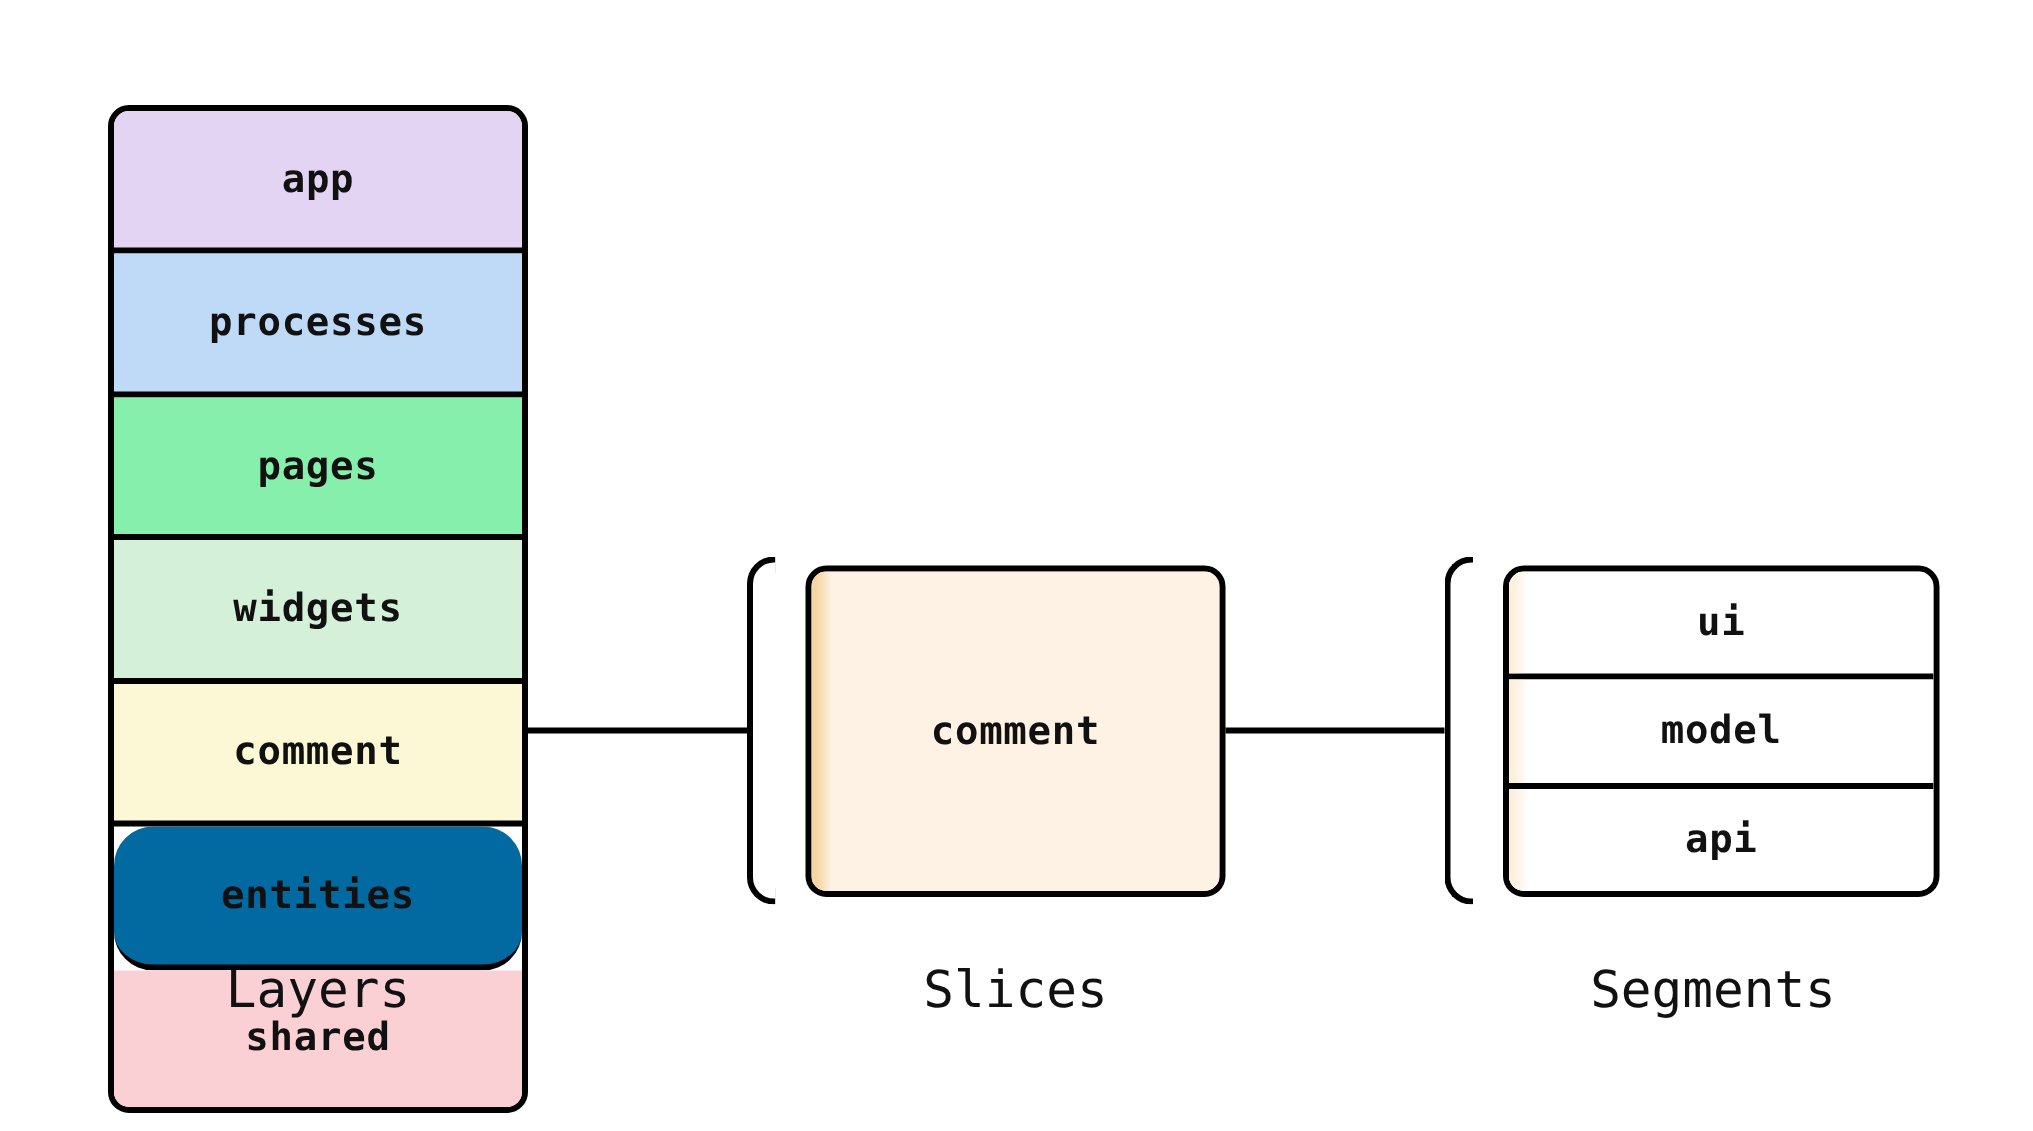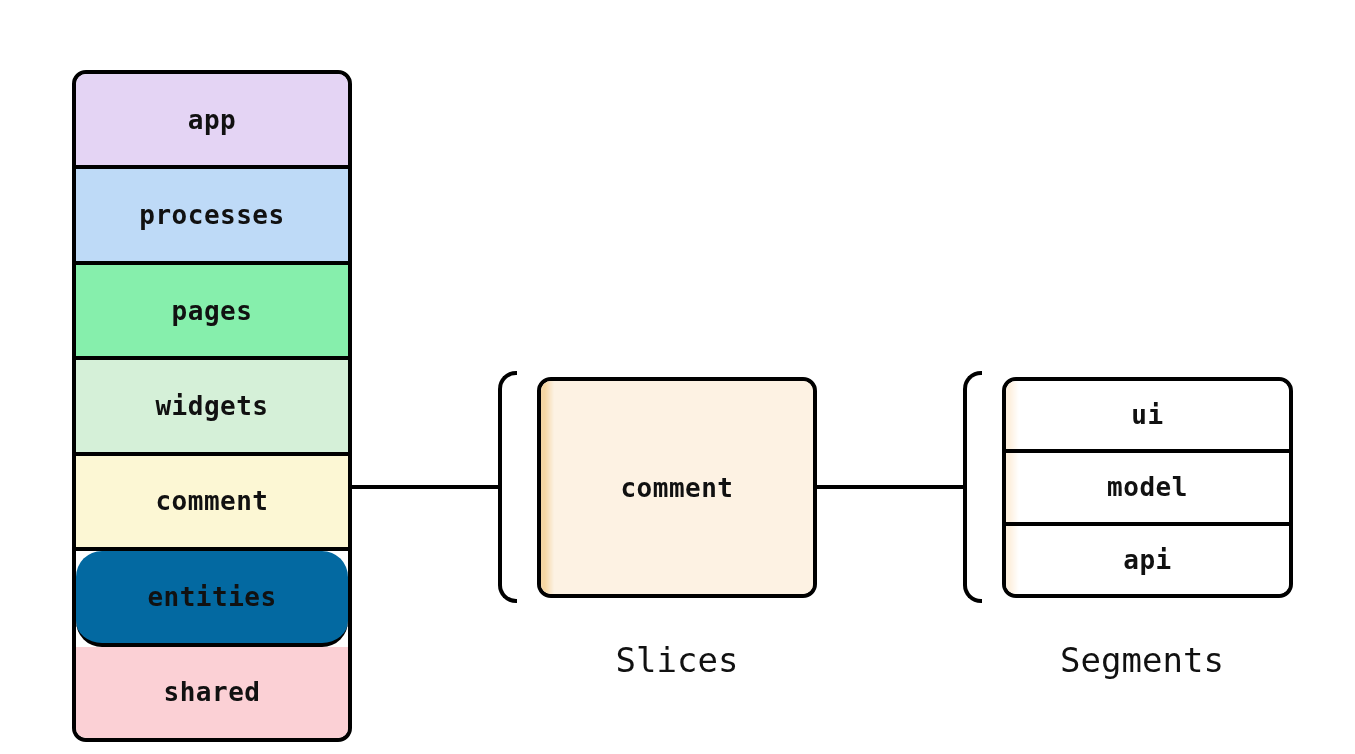--- a/index.html
+++ b/index.html
@@ -133,16 +133,17 @@
     <div class="row" style="background-color: rgb(255, 255, 255);">
       <span class="accent accent-fade" style="background-color: rgb(253, 240, 223);"></span>
       <span class="label-text">model</span>
     </div>
     <div class="row" style="background-color: rgb(255, 255, 255);">
       <span class="accent accent-fade" style="background-color: rgb(253, 240, 223);"></span>
       <span class="label-text">api</span>
     </div>
   </div>
 
+  <div class="group-label group-label-layers">Layers</div>
   <div class="group-label group-label-segments">Segments</div>
   <div class="group-label group-label-slices">Slices</div>
 
 </div>
 
 </body></html>

